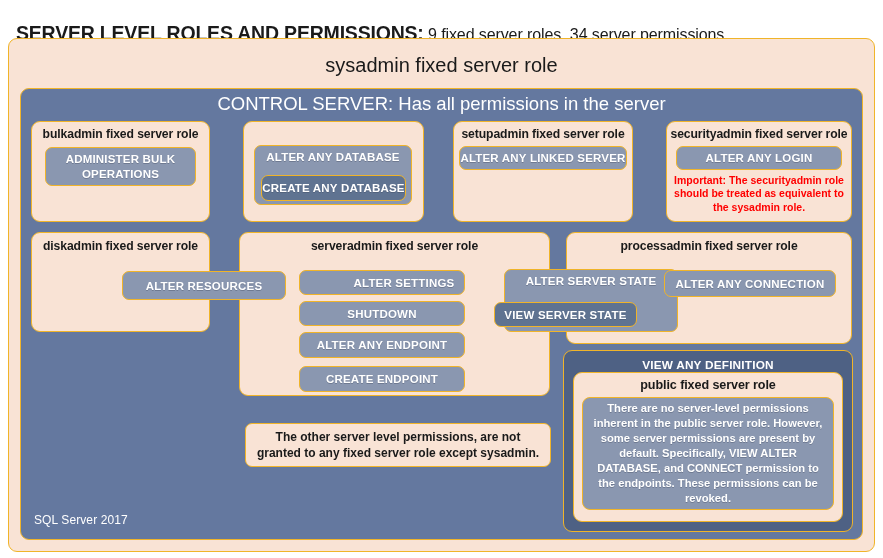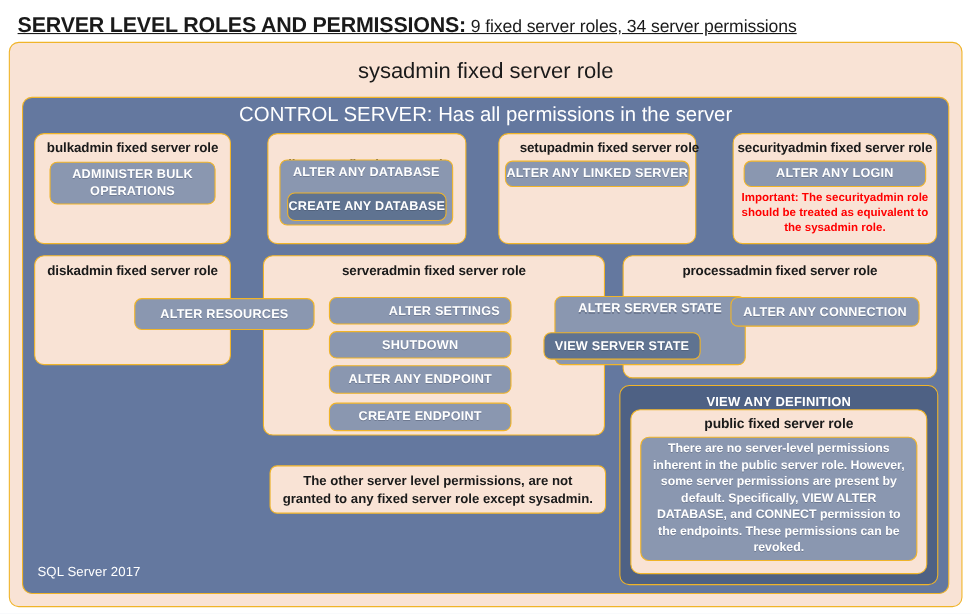--- a/index.html
+++ b/index.html
@@ -3,21 +3,21 @@
 <meta charset="utf-8">
 <style>
   html,body{margin:0;padding:0;background:#ffffff;}
   body{
     width:883px;height:558px;position:relative;overflow:hidden;
     font-family:"Liberation Sans","DejaVu Sans",sans-serif;
     color:#1a1a1a;
   }
   
   #title{
-    position:absolute;left:16px;top:12px;width:860px;height:28px;
+    position:absolute;left:16px;top:22px;width:860px;height:28px;
     white-space:nowrap;
     text-decoration:underline;
   }
   #title .t-strong{font-size:19.5px;font-weight:600;letter-spacing:-0.2px;}
   #title .t-rest{font-size:16px;font-weight:400;letter-spacing:-0.1px;}
 
   
   .panel{position:absolute;box-sizing:border-box;border-radius:9px;}
   .peach{background:#f9e3d5;border:1.6px solid #f0b429;}
   .slate{background:#64789f;border:1.6px solid #f0b429;}
@@ -89,21 +89,21 @@
 <div class="panel peach" style="left:243px;top:121px;width:181px;height:101px;"></div>
 <div class="role-label" style="left:243px;top:127px;width:181px;margin-top:16px;">dbcreator fixed server role</div>
 <div class="perm" style="left:254px;top:145px;width:158px;height:60px;align-items:flex-start;padding-top:5px;">
   <span>ALTER ANY DATABASE</span>
 </div>
 <div class="perm dark" style="left:261px;top:175px;width:145px;height:26px;">
   <span>CREATE  ANY DATABASE</span>
 </div>
 
 <div class="panel peach" style="left:453px;top:121px;width:180px;height:101px;"></div>
-<div class="role-label" style="left:453px;top:127px;width:180px;padding-left:11px;">setupadmin fixed server role</div>
+<div class="role-label" style="left:453px;top:127px;width:180px;">setupadmin fixed server role</div>
 <div class="perm" style="left:459px;top:146px;width:168px;height:24px;">
   <span>ALTER ANY LINKED SERVER</span>
 </div>
 
 <div class="panel peach" style="left:666px;top:121px;width:186px;height:101px;"></div>
 <div class="role-label" style="left:666px;top:127px;width:186px;">securityadmin fixed server role</div>
 <div class="perm" style="left:676px;top:146px;width:166px;height:24px;">
   <span>ALTER ANY LOGIN</span>
 </div>
 <div class="note-red" style="left:668px;top:174px;width:182px;">Important:  The securityadmin role should  be treated as equivalent to the sysadmin role.</div>

